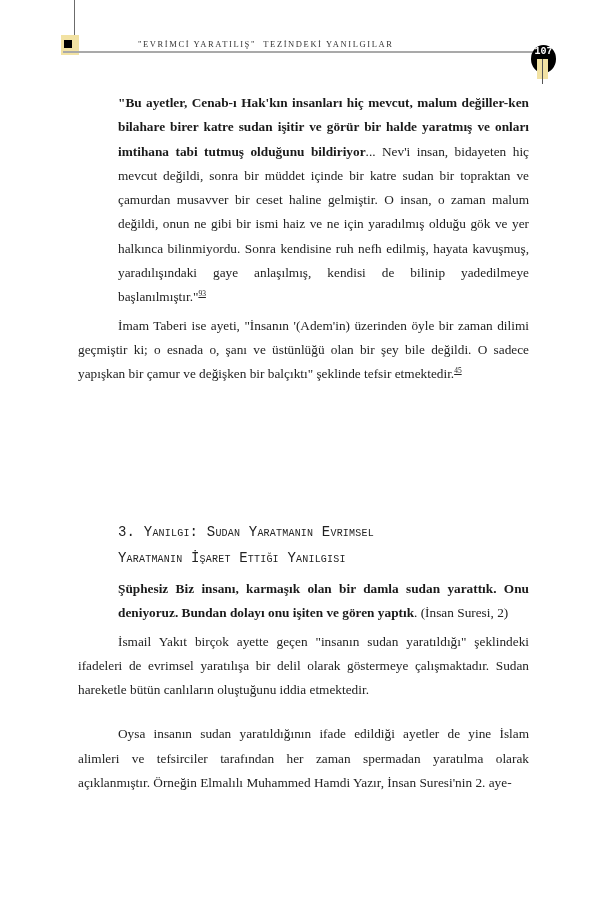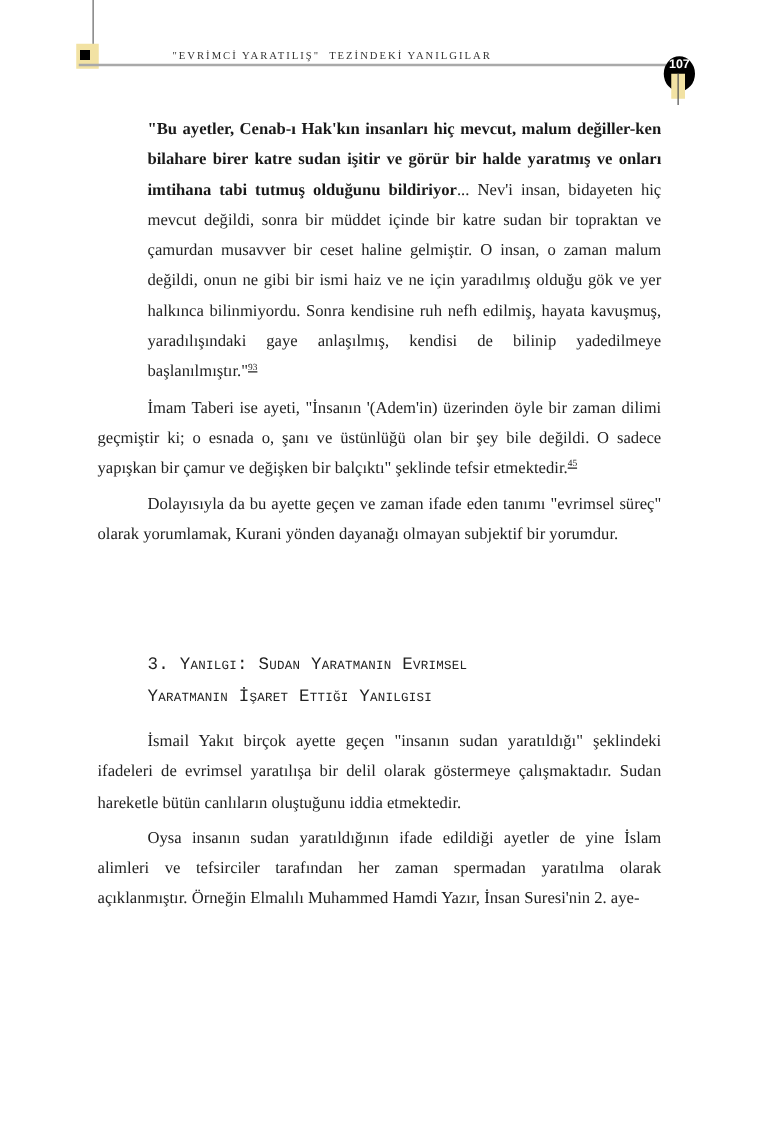--- a/index.html
+++ b/index.html
@@ -3,21 +3,21 @@
 <meta charset="utf-8">
 <style>
   html, body { margin: 0; padding: 0; background: #ffffff; }
   body { width: 616px; height: 911px; position: relative; overflow: hidden; font-family: "DejaVu Serif", "Liberation Serif", serif; color: #1a1a1a; }
 
   .hdr-vline { position: absolute; left: 74px; top: 0; width: 1px; height: 52px; background: #6b6b6b; }
   .hdr-sq-bg { position: absolute; left: 61px; top: 35px; width: 18px; height: 20px; background: #f2e2a3; }
   .hdr-sq { position: absolute; left: 64px; top: 40px; width: 8px; height: 8px; background: #000; }
   .hdr-rule { position: absolute; left: 63px; top: 51px; width: 470px; height: 2px; background: #a9a9a9; }
   .hdr-title { position: absolute; left: 138px; top: 39px; font-family: "Liberation Serif", serif; font-size: 8.5px; letter-spacing: 1.6px; color: #333; white-space: pre; }
-  .pg-oval { position: absolute; left: 531px; top: 45px; width: 25px; height: 28px; border-radius: 50%; background: #000; color: #fff; font-family: Liberation Sans, sans-serif; font-weight: bold; font-size: 10px; line-height: 14px; text-align: center; }
+  .pg-oval { position: absolute; left: 531px; top: 45px; width: 25px; height: 28px; border-radius: 50%; background: #000; color: #fff; font-family: Liberation Mono, monospace; font-weight: bold; font-size: 10px; line-height: 14px; text-align: center; }
   .pg-bar { position: absolute; left: 537px; top: 59px; width: 11px; height: 20px; background: #f2e2a3; }
   .pg-line { position: absolute; left: 542px; top: 59px; width: 1px; height: 25px; background: #555; }
 
   .body-text { position: absolute; left: 78px; width: 451px; font-family: "Liberation Serif", serif; font-size: 13.3px; line-height: 24.3px; text-align: justify; color: #222; }
   .body-text p { margin: 0; }
   .indent { text-indent: 40px; }
   .quote { margin-left: 40px !important; }
   b { font-weight: bold; color: #1a1a1a; }
   sup { font-size: 7.5px; vertical-align: top; position: relative; top: -3px; text-decoration: underline; }
 
@@ -33,24 +33,24 @@
   <div class="hdr-rule"></div>
   <div class="hdr-title">"EVRİMCİ YARATILIŞ"  TEZİNDEKİ YANILGILAR</div>
   <div class="pg-oval">107</div>
   <div class="pg-bar"></div>
   <div class="pg-line"></div>
 </div>
 
 <div class="body-text" style="top:91px;">
   <p class="quote" style="margin-left:40px;"><b>"Bu ayetler, Cenab-ı Hak'kın insanları hiç mevcut, malum değiller-ken bilahare birer katre sudan işitir ve görür bir halde yaratmış ve onları imtihana tabi tutmuş olduğunu bildiriyor</b><span>... Nev'i insan, bidayeten hiç mevcut değildi, sonra bir müddet içinde bir katre sudan bir topraktan ve çamurdan musavver bir ceset haline gelmiştir. O insan, o zaman malum değildi, onun ne gibi bir ismi haiz ve ne için yaradılmış olduğu gök ve yer halkınca bilinmiyordu. Sonra kendisine ruh nefh edilmiş, hayata kavuşmuş, yaradılışındaki gaye anlaşılmış, kendisi de bilinip yadedilmeye başlanılmıştır."</span><sup>93</sup></p>
   <p class="indent" style="margin-top:4px;"><span>İmam Taberi ise ayeti, "İnsanın '(Adem'in) üzerinden öyle bir zaman dilimi geçmiştir ki; o esnada o, şanı ve üstünlüğü olan bir şey bile değildi. O sadece yapışkan bir çamur ve değişken bir balçıktı" şeklinde tefsir etmektedir.</span><sup>45</sup></p>
-  <p class="indent" style="margin-top:4px;">Dolayısıyla da bu ayette geçen ve zaman ifade eden tanımı "evrimsel süreç" olarak yorumlamak, Kurani yönden dayanağı olmayan subjektif bir yorumdur.</p>
 </div>
 
 <div class="heading">
   <div>3. Yanılgı: Sudan Yaratmanın Evrimsel</div>
   <div>Yaratmanın İşaret Ettiği Yanılgısı</div>
 </div>
 
 <div class="body-text" style="top:577px;">
+  <p class="quote" style="margin-left:40px;"><b>Şüphesiz Biz insanı, karmaşık olan bir damla sudan yarattık. Onu deniyoruz. Bundan dolayı onu işiten ve gören yaptık</b><span>. (İnsan Suresi, 2)</span></p>
   <p class="indent" style="margin-top:4px;">İsmail Yakıt birçok ayette geçen "insanın sudan yaratıldığı" şeklindeki ifadeleri de evrimsel yaratılışa bir delil olarak göstermeye çalışmaktadır. Sudan hareketle bütün canlıların oluştuğunu iddia etmektedir.</p>
-  <p class="indent" style="margin-top:4px;">Oysa insanın sudan yaratıldığının ifade edildiği ayetler de yine İslam alimleri ve tefsirciler tarafından her zaman spermadan yaratılma olarak açıklanmıştır. Örneğin Elmalılı Muhammed Hamdi Yazır, İnsan Suresi'nin 2. aye-</p>
+  <p class="indent" style="margin-top:20px;">Oysa insanın sudan yaratıldığının ifade edildiği ayetler de yine İslam alimleri ve tefsirciler tarafından her zaman spermadan yaratılma olarak açıklanmıştır. Örneğin Elmalılı Muhammed Hamdi Yazır, İnsan Suresi'nin 2. aye-</p>
 </div>
 
 </body></html>

